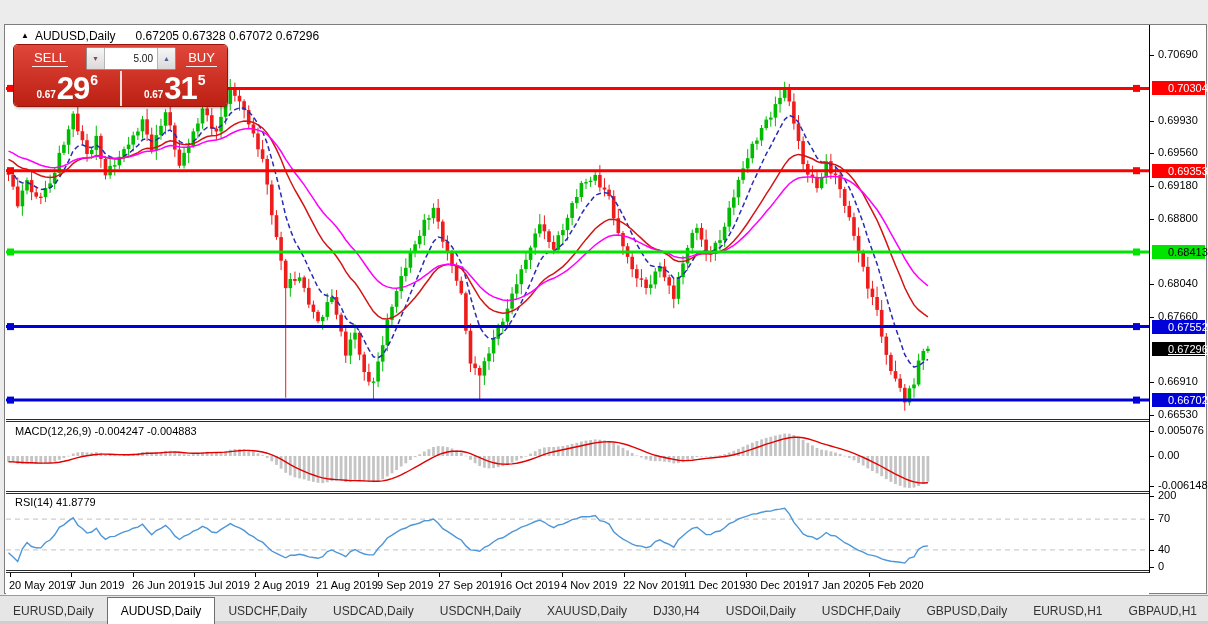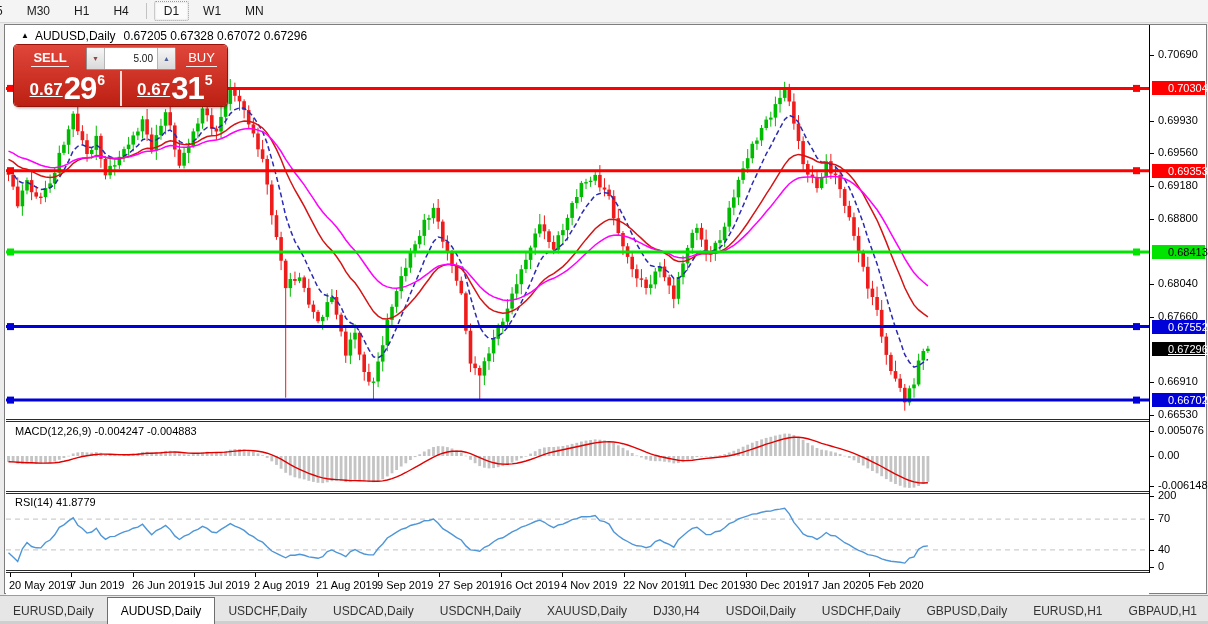--- a/index.html
+++ b/index.html
@@ -8,21 +8,21 @@
   
   .toolbar{position:absolute;left:0;top:0;width:1208px;height:22px;background:#f4f4f4;border-bottom:1px solid #d8d8d8;display:flex;align-items:center;overflow:hidden;}
   .tf-btn{font-size:12px;color:#1a1a1a;padding:2px 9px;margin:0 2px;border:1px solid transparent;border-radius:2px;cursor:default;white-space:nowrap;}
   .tf-btn.cut{margin-left:-14px;}
   .tf-btn.selected{background:#fbfbfb;border:1px dotted #9a9a9a;box-shadow:inset 0 0 2px #cfcfcf;}
   .tf-sep{width:1px;height:16px;background:#c2c2c2;margin:0 5px;}
   
   .chart-window{position:absolute;left:4px;top:24px;width:1203px;height:570px;background:#fff;border:1px solid #7e7e7e;box-sizing:border-box;}
   .chart-title{position:absolute;left:16px;top:4px;font-size:12px;color:#000;z-index:4;white-space:nowrap;}
   .chart-title .tri{font-size:8px;vertical-align:2px;margin-right:6px;}
-  .chart-title .ohlc{margin-left:8px;}
+  .chart-title .ohlc{margin-left:20px;}
   .pane{position:absolute;left:1px;background:#fff;}
   #mainpane{top:15px;height:379px;width:1144px;}
   #macdpane{top:397px;height:69px;width:1144px;}
   #rsipane{top:468px;height:77px;width:1144px;}
   svg{position:absolute;left:0;top:0;}
   .pane-sep{position:absolute;left:1px;width:1144px;height:3px;background:#fff;border-top:1px solid #2b2b2b;border-bottom:1px solid #2b2b2b;box-sizing:border-box;z-index:3;}
   .ind-label{position:absolute;left:9px;top:3px;font-size:11px;color:#000;z-index:4;white-space:nowrap;}
   
   .axis-vline{position:absolute;left:1144px;top:0;width:1px;height:548px;background:#000;z-index:3;}
   .price-axis,.macd-axis,.rsi-axis{position:absolute;left:1144px;top:0;width:58px;height:548px;z-index:4;}
@@ -34,56 +34,46 @@
   .badge-blue{background:#0000d8;}
   .badge-black{background:#000;}
   .date-axis{position:absolute;left:1px;top:548px;width:1143px;height:22px;background:#fff;z-index:3;}
   .date-tick{position:absolute;top:0;width:1px;height:4px;background:#000;}
   .date-label{position:absolute;top:6px;font-size:11px;color:#000;white-space:nowrap;}
   
   .trade-panel{position:absolute;left:9px;top:20px;width:213px;height:61px;z-index:6;border-radius:4px;background:linear-gradient(#e0463a,#bc2013);box-shadow:0 0 0 1px #97130a,1px 2px 3px rgba(0,0,0,.35);}
   .tp-row1{display:flex;height:26px;align-items:stretch;}
   .tp-btn{color:#fff;font-size:13px;display:flex;align-items:center;justify-content:center;cursor:pointer;}
   .tp-btn span{border-bottom:1px solid rgba(255,255,255,.9);padding:0 2px 1px 2px;}
-  .sell-btn{flex:0 0 72px;font-weight:bold;}
+  .sell-btn{flex:0 0 72px;}
   .buy-btn{flex:1;}
   .spinner{flex:0 0 88px;display:flex;margin:2px 0 1px 0;background:#fff;border:1px solid #8f8f8f;border-radius:2px;overflow:hidden;}
   .spin-btn{width:17px;background:linear-gradient(#f7f7f7,#d9d9d9);border-left:1px solid #b5b5b5;border-right:1px solid #b5b5b5;font-size:7px;display:flex;align-items:center;justify-content:center;cursor:pointer;}
   .spin-btn.down{border-left:none;color:#8c4a43;}
   .spin-btn.up{border-right:none;color:#4a5f9c;}
   .vol-input{flex:1;border:none;outline:none;text-align:right;font-size:10px;font-weight:normal;font-family:"Liberation Sans",sans-serif;padding:0 4px 0 0;min-width:0;color:#111;}
   .tp-row2{display:flex;height:35px;}
   .price-box{flex:1;display:flex;align-items:flex-end;justify-content:center;color:#fff;padding-bottom:2px;cursor:pointer;}
   .price-box.left{border-right:2px solid #eddfdc;}
-  .pb-prefix{font-size:17px;font-weight:bold;margin:0 1px 4px 1px;text-decoration:underline;}
+  .pb-prefix{font-size:10px;font-weight:bold;margin:0 1px 4px 1px;}
   .pb-big{font-size:31px;font-weight:bold;line-height:30px;letter-spacing:-1px;}
   .pb-sup{font-size:14px;font-weight:bold;margin:0 0 16px 1px;}
   
   .tabbar{position:absolute;left:0;top:595px;width:1208px;height:29px;background:#e6e6e6;border-top:1px solid #9c9c9c;display:flex;align-items:stretch;box-sizing:border-box;}
   .tab{font-size:12px;color:#333;display:flex;align-items:center;padding:0 13px;margin-top:2px;white-space:nowrap;cursor:pointer;}
   .tab.active{background:#fff;border:1px solid #6e6e6e;border-bottom:none;color:#000;margin-top:1px;z-index:2;}
   .tab-sep{width:1px;height:13px;background:#a8a8a8;align-self:center;}
   .tab-spacer{width:12px;}
   .bottom-strip{position:absolute;left:0;top:621px;width:1208px;height:3px;background:#cfcfcf;}
 </style>
 </head>
 <body>
 
 <div id="app">
 
-  <div class="toolbar" id="tfbar">
-      <div class="tf-btn cut">5</div>
-      <div class="tf-btn">M30</div>
-      <div class="tf-btn">H1</div>
-      <div class="tf-btn">H4</div>
-      <div class="tf-sep"></div>
-      <div class="tf-btn selected">D1</div>
-      <div class="tf-btn">W1</div>
-      <div class="tf-btn">MN</div>
-    </div>
 
   <div class="chart-window">
 
     <div class="chart-title">
       <span class="tri">▲</span><span>AUDUSD,Daily</span><span class="ohlc">0.67205 0.67328 0.67072 0.67296</span>
     </div>
 
     <div class="trade-panel">
       <div class="tp-row1">
         <div class="tp-btn sell-btn">

